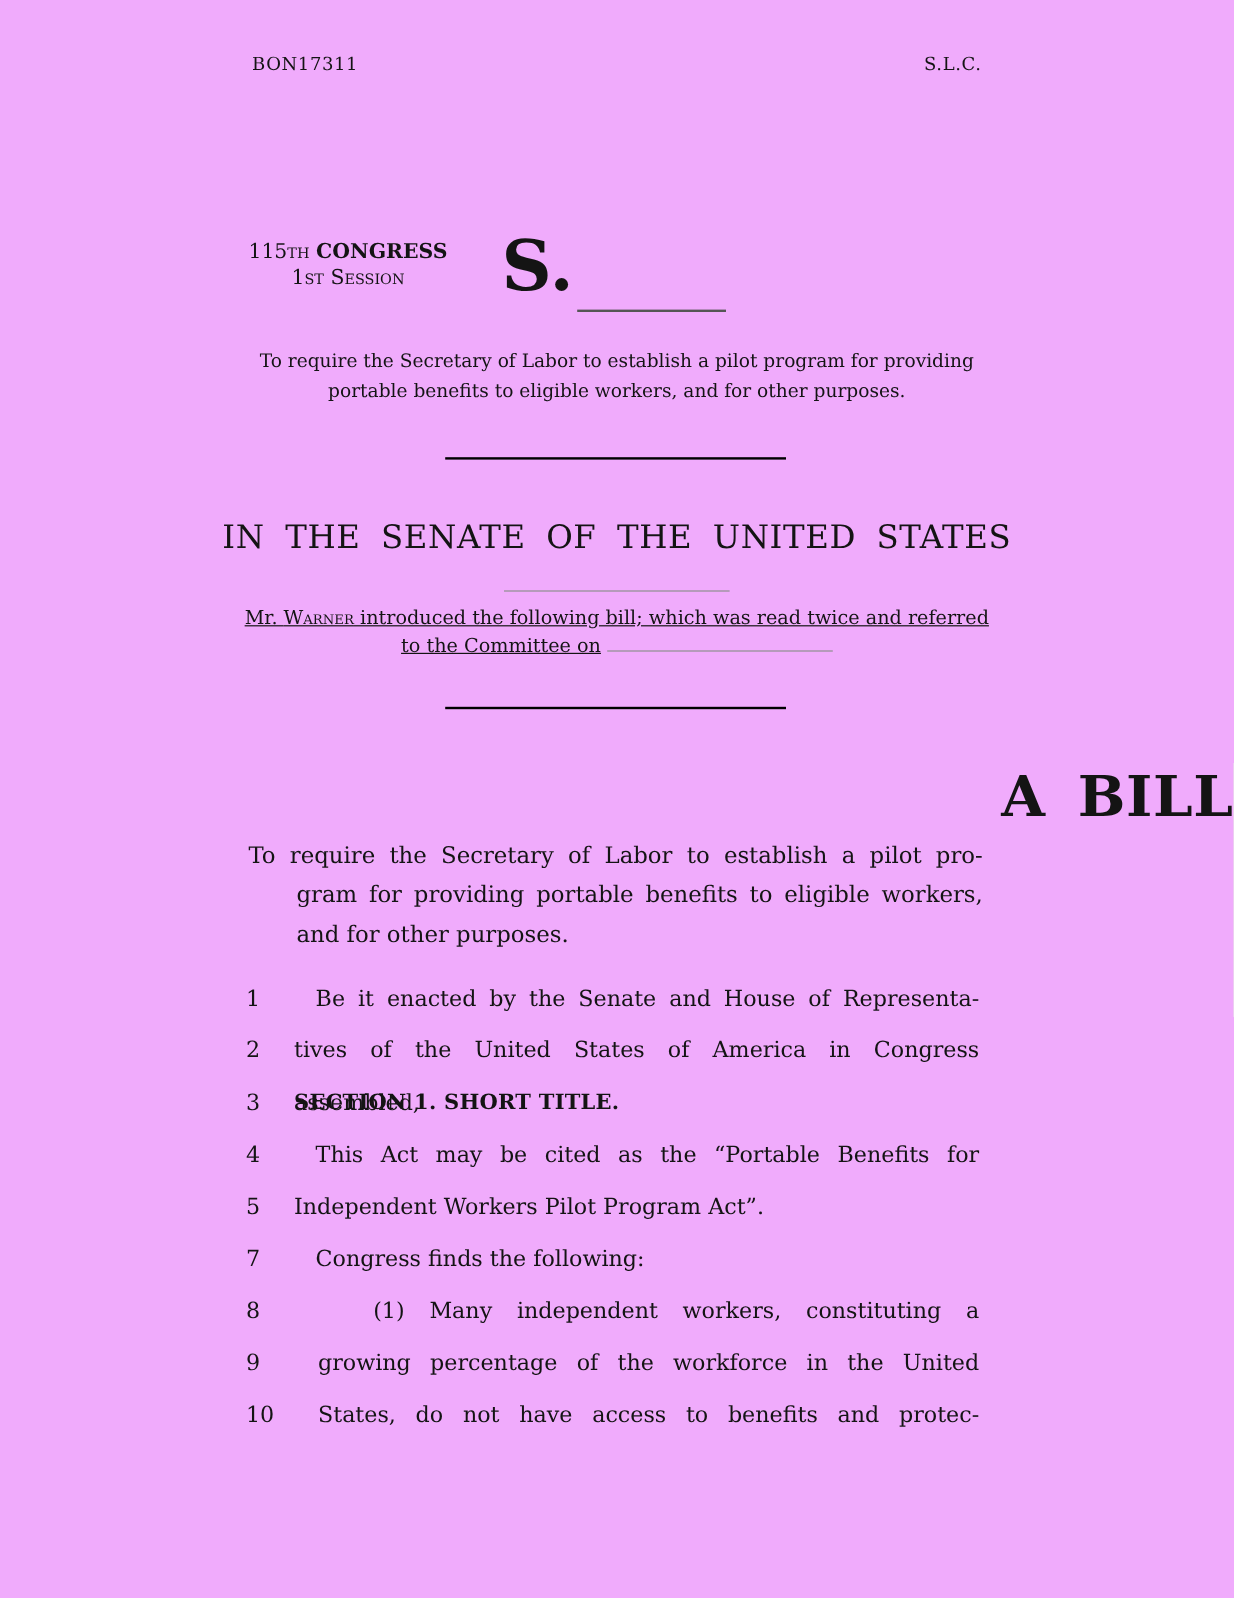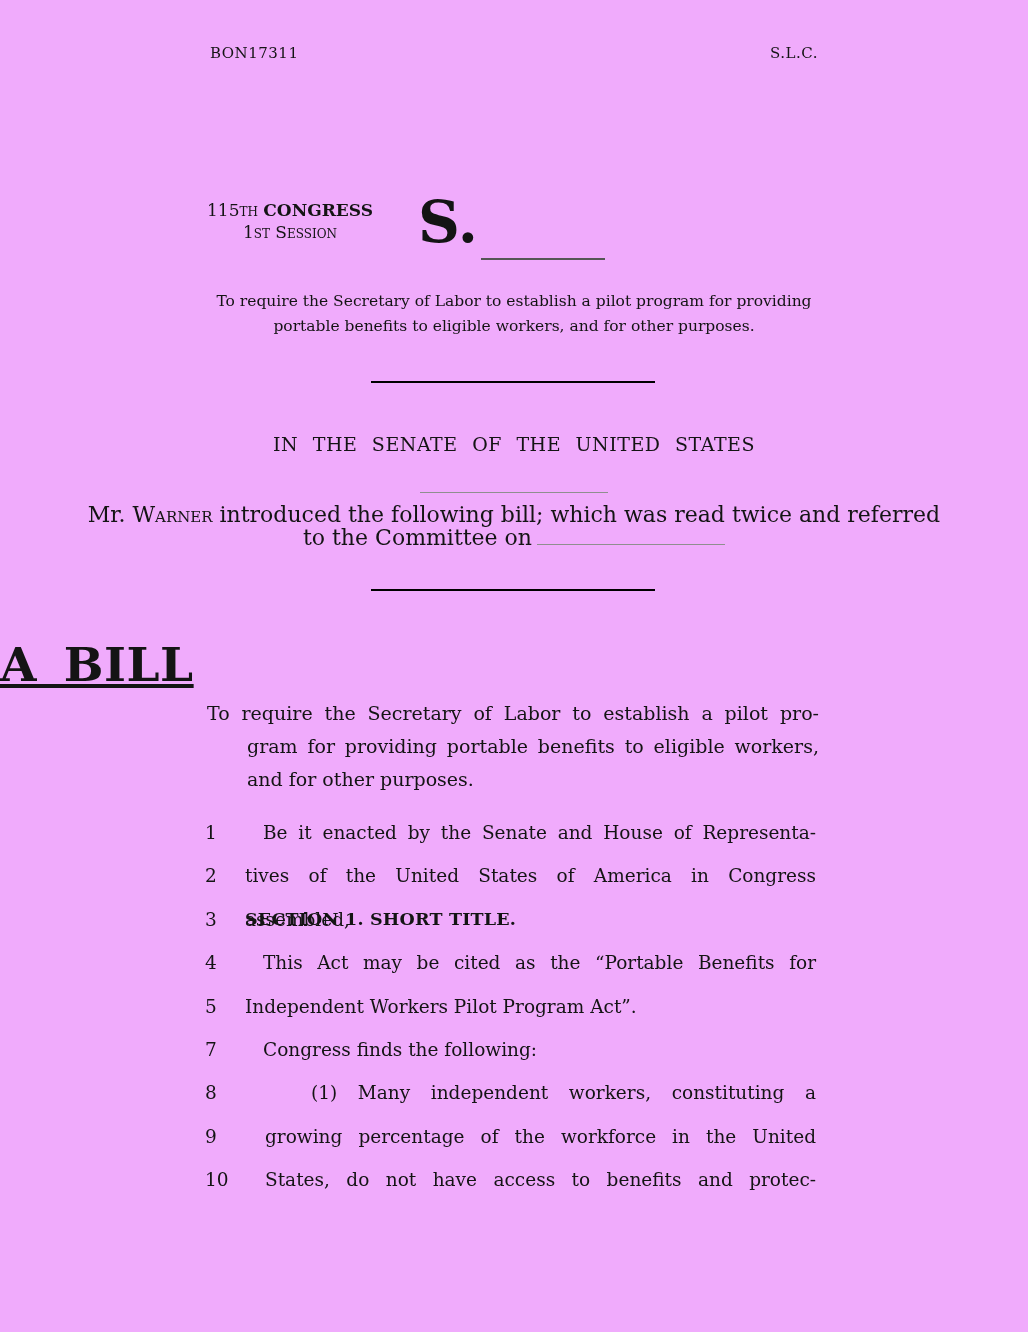--- a/index.html
+++ b/index.html
@@ -71,61 +71,61 @@
     background: #000000;
   }
   .rule-1 { top: 381px; }
   .rule-2 { top: 589px; }
 
   .senate-heading {
     position: absolute;
     top: 433px; left: 0;
     width: 100%;
     text-align: center;
-    font-size: 19px;
+    font-size: 27px;
     font-weight: normal;
     letter-spacing: 0.5px;
     word-spacing: 8px;
     white-space: nowrap;
   }
 
   .blank-line-center {
     position: absolute;
     top: 492px; left: 420px;
     width: 188px;
     border-top: 1.5px solid #8f8f8f;
   }
 
   .introduced {
     position: absolute;
     top: 503px; left: 0;
     width: 100%;
     text-align: center;
-    font-size: 22px;
+    font-size: 16px;
     line-height: 23px;
     white-space: nowrap;
+    text-decoration: underline;
   }
   .committee-blank {
     display: inline-block;
     width: 188px;
     border-bottom: 1.5px solid #8f8f8f;
     margin-left: 5px;
   }
 
   .bill-title {
     position: absolute;
     top: 643px; left: 0;
     width: 100%;
-    text-align: left;
+    text-align: right;
     font-size: 47px;
     line-height: 44px;
     font-weight: bold;
     letter-spacing: 0.5px;
     word-spacing: 10px;
-    text-decoration: underline;
   }
 
   
   .purpose {
     position: absolute;
     top: 697px; left: 207px;
     width: 612px;
     font-size: 19px;
     line-height: 33px;
   }

